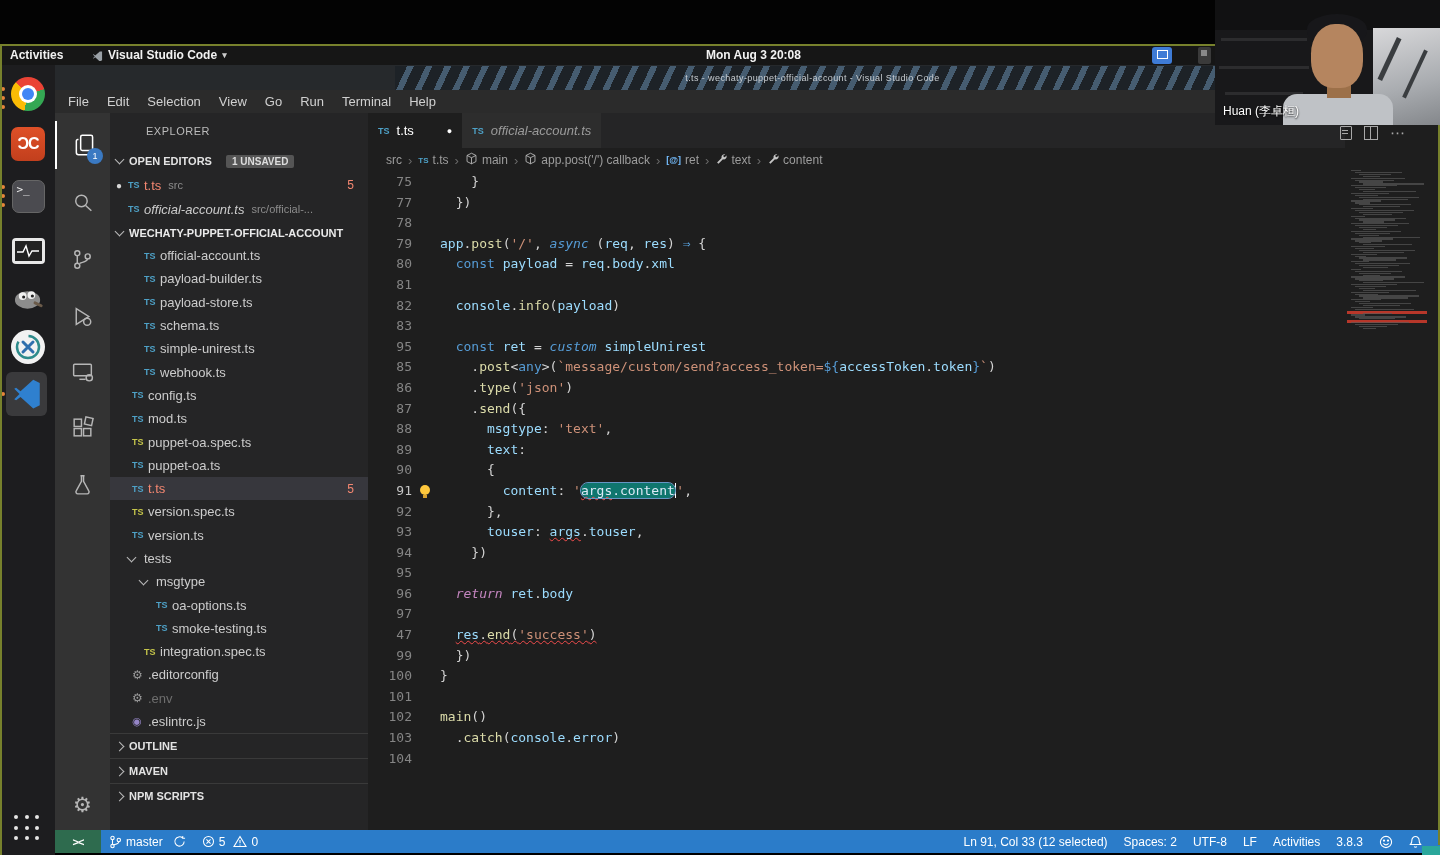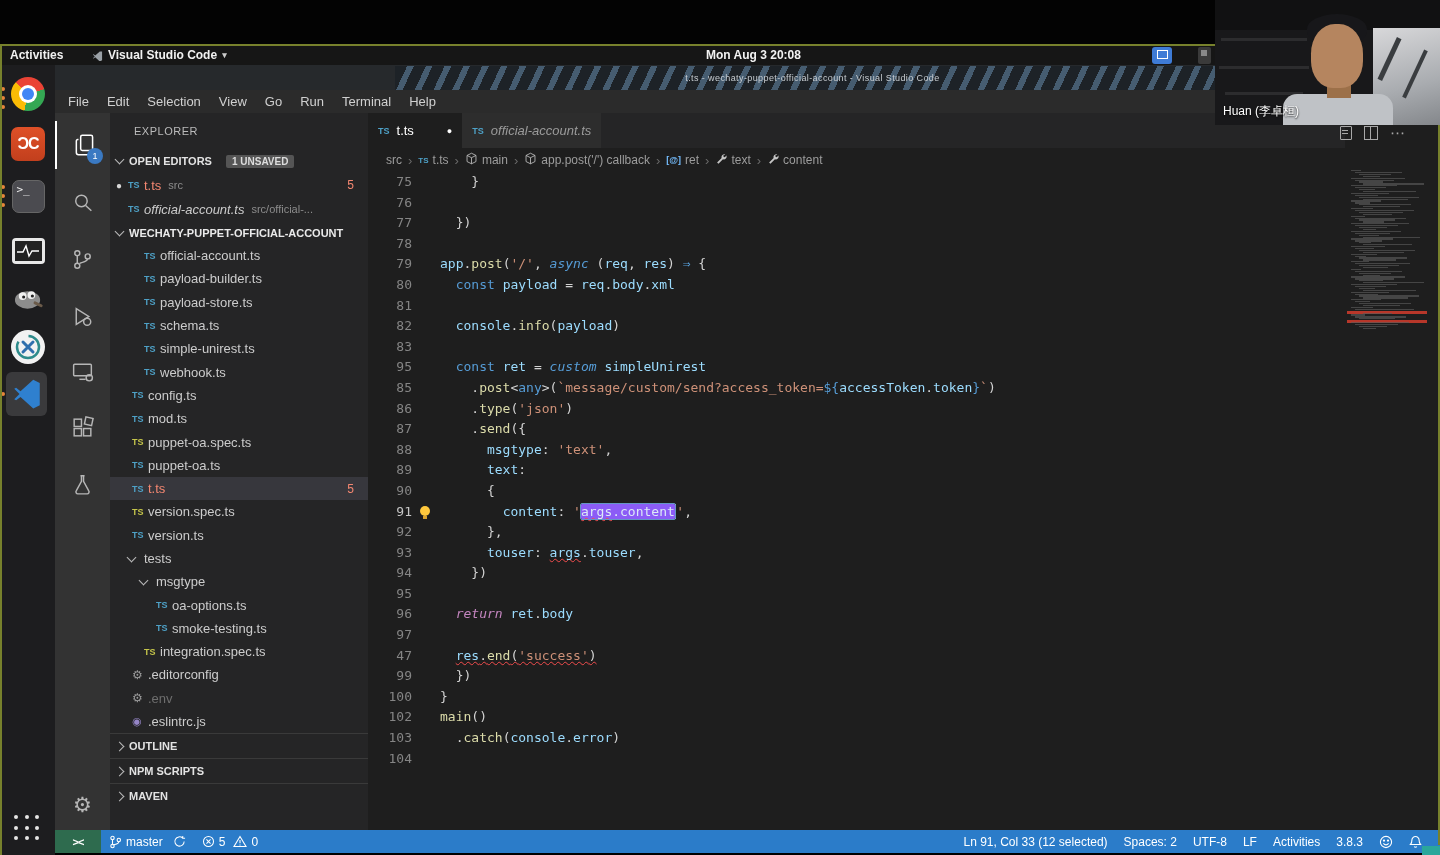--- a/index.html
+++ b/index.html
@@ -62,21 +62,21 @@
   #activitybar{left:55px;top:113px;width:55px;height:717px;background:#333333;}
   .ab-item{position:absolute;left:0;width:55px;height:48px;display:flex;align-items:center;justify-content:center;color:#b6b6b6;}
   .ab-item.active{border-left:2px solid #fff;color:#fff;}
   .ab-item svg{stroke:currentColor;fill:none;stroke-width:1.4;}
   .ab-badge{position:absolute;right:9px;bottom:5px;width:16px;height:16px;border-radius:50%;background:#3a79c2;
      color:#fff;font-size:9px;display:flex;align-items:center;justify-content:center;}
   .ab-gear{font-size:21px;color:#b6b6b6;}
 
   
   #sidebar{left:110px;top:113px;width:258px;height:717px;background:#252526;color:#cccccc;overflow:hidden;}
-  #explorer-title{height:36px;line-height:36px;padding-left:24px;font-size:11px;color:#bbbbbb;letter-spacing:.5px;}
+  #explorer-title{height:36px;line-height:36px;padding-left:36px;font-size:11px;color:#bbbbbb;letter-spacing:.5px;}
   .sec-header{height:24px;display:flex;align-items:center;font-size:11px;font-weight:bold;color:#e3e3e3;gap:6px;padding-left:6px;border-top:1px solid #3a3a3a;}
   .chev{width:6px;height:6px;border-right:1.4px solid #bbb;border-bottom:1.4px solid #bbb;display:inline-block;flex:none;}
   .chev.down{transform:rotate(45deg);margin-top:-3px;}
   .chev.right{transform:rotate(-45deg);}
   .badge-unsaved{background:#555;color:#ddd;font-size:10px;font-weight:bold;padding:1px 6px;border-radius:2px;margin-left:8px;}
   .oe-row,.tree-row{height:24px;display:flex;align-items:center;font-size:13px;position:relative;}
   .tree-row{height:23.3px;}
   .oe-row .dot{width:18px;text-align:center;color:#d8d8d8;font-size:10px;flex:none;}
   .ts-badge{font-size:9px;font-weight:bold;color:#4ea1c7;width:16px;flex:none;}
   .ts-badge.spec{color:#c5c54a;}
@@ -108,21 +108,21 @@
   .ln{display:inline-block;width:44px;text-align:right;color:#858585;flex:none;}
   .ln-active{color:#c6c6c6;}
   .bulb-slot{display:inline-block;width:28px;flex:none;position:relative;}
   .bulb{position:absolute;left:8px;top:4px;width:10px;height:10px;border-radius:50%;background:#ffc83d;}
   .bulb:after{content:"";position:absolute;left:3px;top:10px;width:4px;height:3px;background:#d8a12e;}
   .code-text{white-space:pre;}
   .pun{color:#d4d4d4;} .kw{color:#569cd6;} .kwi{color:#569cd6;font-style:italic;}
   .ctl{color:#c586c0;font-style:italic;} .var{color:#9cdcfe;} .fn{color:#dcdcaa;} .str{color:#ce9178;}
   .sq{text-decoration:underline wavy #f14c4c 1px;text-decoration-skip-ink:none;}
   .wavy{text-decoration:underline wavy #f14c4c 1px;text-decoration-skip-ink:none;}
-  .selbox{background:#8b5cf6;outline:1px solid #6596c4;border-radius:1px;}
+  .selbox{background:#0f766e;outline:1px solid #6596c4;border-radius:7px;}
   .sel{color:#dce9f7;}
   .cursor{display:inline-block;width:1.5px;height:15px;background:#fff;vertical-align:middle;margin-bottom:2px;}
 
   
   #minimap{left:1345px;top:113px;width:87px;height:717px;background:#1e1e1e;}
   .mm-line{position:absolute;height:1.3px;background:#5a5a5a;opacity:.65;}
   .mm-err{background:#c0392b;opacity:.95;height:3px;}
   #rightgutter{left:1432px;top:113px;width:8px;height:717px;background:#1e1e1e;}
   #editor-actions{left:1340px;top:121px;width:100px;height:24px;display:flex;align-items:center;gap:12px;color:#a8a8a8;z-index:4;}
   .ea-split{width:12px;height:12px;border:1.2px solid #a8a8a8;position:relative;}
@@ -434,25 +434,25 @@
         <span class="fname">.eslintrc.js</span>
       </div>
     </div>
   <div id="side-sections">
       <div class="sec-header">
         <span class="chev right"></span>
         <span>OUTLINE</span>
       </div>
       <div class="sec-header">
         <span class="chev right"></span>
-        <span>NPM SCRIPTS</span>
+        <span>MAVEN</span>
       </div>
       <div class="sec-header">
         <span class="chev right"></span>
-        <span>MAVEN</span>
+        <span>NPM SCRIPTS</span>
       </div>
     </div>
 </div>
 
 <div class="abs" id="editor">
   <div id="tabbar">
       <div class="tab active">
         <span class="ts-badge" style="width: auto;">TS</span>
         <span class="tab-label">t.ts</span>
         <span class="dirty">●</span>
@@ -502,21 +502,20 @@
       <span class="bc-sep">›</span>
       <span class="bc-item">
         <span><svg width="12" height="12" viewBox="0 0 16 16">
             <path d="M13.8 2a3.8 3.8 0 0 0-5 4.6l-6 6 1.8 1.8 6-6a3.8 3.8 0 0 0 4.6-5l-2.1 2.1-1.7-.4-.4-1.7z" fill="#c5c5c5"></path>
           </svg></span>
         <span>content</span>
       </span>
     </div>
   <div id="codearea">
       <div class="code-line"><span class="ln">75</span><span class="bulb-slot"></span><span class="code-text"><span class="pun">    }</span></span></div>
-      <div class="code-line"><span class="ln">76</span><span class="bulb-slot"></span><span class="code-text"></span></div>
       <div class="code-line"><span class="ln">77</span><span class="bulb-slot"></span><span class="code-text"><span class="pun">  })</span></span></div>
       <div class="code-line"><span class="ln">78</span><span class="bulb-slot"></span><span class="code-text"></span></div>
       <div class="code-line"><span class="ln">79</span><span class="bulb-slot"></span><span class="code-text"><span class="var">app</span><span class="pun">.</span><span class="fn">post</span><span class="pun">(</span><span class="str">'/'</span><span class="pun">, </span><span class="kwi">async</span><span class="pun"> (</span><span class="var">req</span><span class="pun">, </span><span class="var">res</span><span class="pun">) </span><span class="kw">⇒</span><span class="pun"> {</span></span></div>
       <div class="code-line"><span class="ln">80</span><span class="bulb-slot"></span><span class="code-text"><span class="pun">  </span><span class="kw">const</span><span class="pun"> </span><span class="var">payload</span><span class="pun"> = </span><span class="var">req</span><span class="pun">.</span><span class="var">body</span><span class="pun">.</span><span class="var">xml</span></span></div>
       <div class="code-line"><span class="ln">81</span><span class="bulb-slot"></span><span class="code-text"></span></div>
       <div class="code-line"><span class="ln">82</span><span class="bulb-slot"></span><span class="code-text"><span class="pun">  </span><span class="var">console</span><span class="pun">.</span><span class="fn">info</span><span class="pun">(</span><span class="var">payload</span><span class="pun">)</span></span></div>
       <div class="code-line"><span class="ln">83</span><span class="bulb-slot"></span><span class="code-text"></span></div>
       <div class="code-line"><span class="ln">95</span><span class="bulb-slot"></span><span class="code-text"><span class="pun">  </span><span class="kw">const</span><span class="pun"> </span><span class="var">ret</span><span class="pun"> = </span><span class="kwi">custom</span><span class="pun"> </span><span class="var">simpleUnirest</span></span></div>
       <div class="code-line"><span class="ln">85</span><span class="bulb-slot"></span><span class="code-text"><span class="pun">    .</span><span class="fn">post</span><span class="pun">&lt;</span><span class="kw">any</span><span class="pun">&gt;(</span><span class="str">`message/custom/send?access_token=</span><span class="kw">${</span><span class="var">accessToken</span><span class="pun">.</span><span class="var">token</span><span class="kw">}</span><span class="str">`</span><span class="pun">)</span></span></div>
       <div class="code-line"><span class="ln">86</span><span class="bulb-slot"></span><span class="code-text"><span class="pun">    .</span><span class="fn">type</span><span class="pun">(</span><span class="str">'json'</span><span class="pun">)</span></span></div>
@@ -527,20 +526,21 @@
       <div class="code-line"><span class="ln ln-active">91</span><span class="bulb-slot"><span class="bulb"></span></span><span class="code-text"><span class="pun">        </span><span class="var">content</span><span class="pun">: </span><span class="str">'</span><span class="selbox"><span class="sel sq">args</span><span class="sel">.content</span></span><span class="cursor"></span><span class="str">'</span><span class="pun">,</span></span></div>
       <div class="code-line"><span class="ln">92</span><span class="bulb-slot"></span><span class="code-text"><span class="pun">      },</span></span></div>
       <div class="code-line"><span class="ln">93</span><span class="bulb-slot"></span><span class="code-text"><span class="pun">      </span><span class="var">touser</span><span class="pun">: </span><span class="var sq">args</span><span class="pun">.</span><span class="var">touser</span><span class="pun">,</span></span></div>
       <div class="code-line"><span class="ln">94</span><span class="bulb-slot"></span><span class="code-text"><span class="pun">    })</span></span></div>
       <div class="code-line"><span class="ln">95</span><span class="bulb-slot"></span><span class="code-text"></span></div>
       <div class="code-line"><span class="ln">96</span><span class="bulb-slot"></span><span class="code-text"><span class="pun">  </span><span class="ctl">return</span><span class="pun"> </span><span class="var">ret</span><span class="pun">.</span><span class="var">body</span></span></div>
       <div class="code-line"><span class="ln">97</span><span class="bulb-slot"></span><span class="code-text"></span></div>
       <div class="code-line"><span class="ln">47</span><span class="bulb-slot"></span><span class="code-text"><span class="pun">  </span><span class="wavy"><span class="var">res</span><span class="pun">.</span><span class="fn">end</span><span class="pun">(</span><span class="str">'success'</span><span class="pun">)</span></span></span></div>
       <div class="code-line"><span class="ln">99</span><span class="bulb-slot"></span><span class="code-text"><span class="pun">  })</span></span></div>
       <div class="code-line"><span class="ln">100</span><span class="bulb-slot"></span><span class="code-text"><span class="pun">}</span></span></div>
+      <div class="code-line"><span class="ln">101</span><span class="bulb-slot"></span><span class="code-text"></span></div>
       <div class="code-line"><span class="ln">102</span><span class="bulb-slot"></span><span class="code-text"><span class="fn">main</span><span class="pun">()</span></span></div>
       <div class="code-line"><span class="ln">103</span><span class="bulb-slot"></span><span class="code-text"><span class="pun">  .</span><span class="fn">catch</span><span class="pun">(</span><span class="var">console</span><span class="pun">.</span><span class="var">error</span><span class="pun">)</span></span></div>
       <div class="code-line"><span class="ln">104</span><span class="bulb-slot"></span><span class="code-text"></span></div>
     </div>
 </div>
 
 <div class="abs" id="minimap">
     <div class="mm-line" style="top: 57px; left: 6px; width: 10px;"></div>
     <div class="mm-line" style="top: 58.9px; left: 10px; width: 47px;"></div>
     <div class="mm-line" style="top: 60.8px; left: 14px; width: 32px;"></div>

